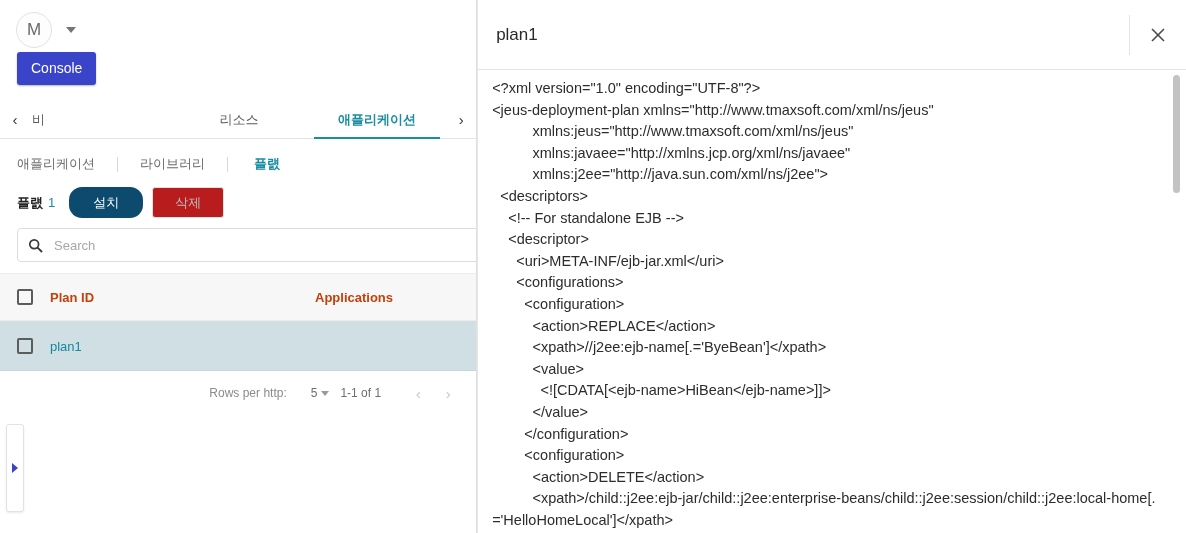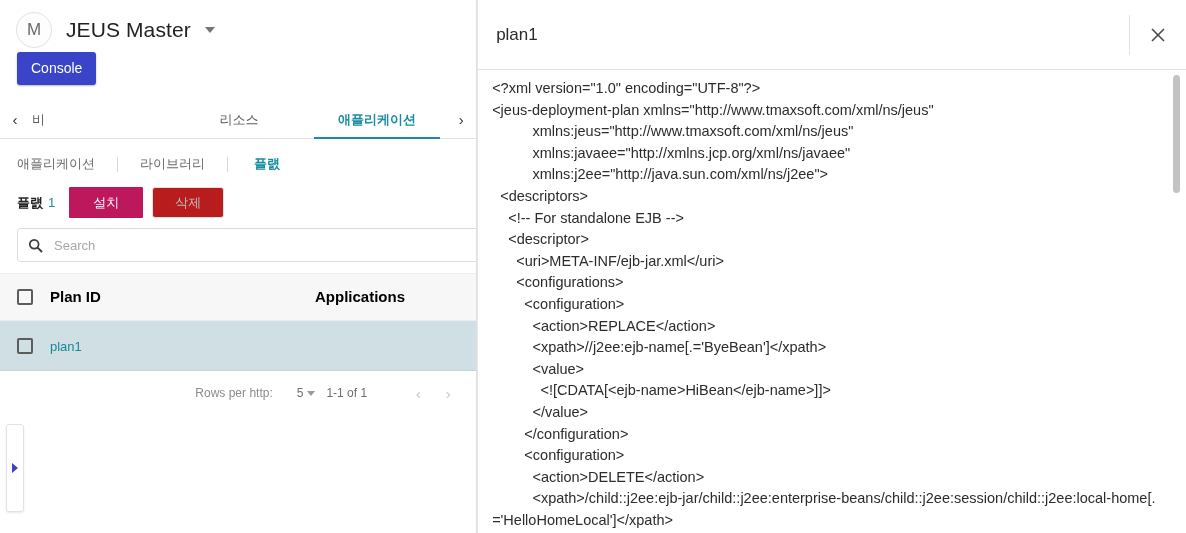--- a/index.html
+++ b/index.html
@@ -147,24 +147,24 @@
     font-weight: bold;
     margin-right: 5px;
     white-space: nowrap;
   }
   .count-num {
     font-size: 13px;
     color: #1a8ca3;
     margin-right: 14px;
   }
   .btn-primary {
-    background: #be185d;
+    background: #0c4a6e;
     color: #ffffff;
     border: none;
-    border-radius: 1px;
+    border-radius: 13px;
     font-size: 13px;
     padding: 9px 24px;
     cursor: pointer;
     font-family: "Liberation Sans", sans-serif;
     line-height: 1;
     margin-right: 9px;
   }
   .btn-disabled {
     background: #b91c1c;
     color: #bdbdbd;
@@ -234,21 +234,21 @@
   }
   .cbox {
     width: 16px; height: 16px;
     border: 2px solid #5c5c5c;
     border-radius: 2px;
     background: transparent;
     cursor: pointer;
   }
   .cell-planid { width: 265px; flex: 0 0 auto; }
   .cell-apps   { flex: 1 1 auto; }
-  .th-text { font-size: 15px; color: #000000; font-weight: bold; }
+  .th-text { font-size: 13px; color: #c2410c; font-weight: bold; }
   .link-cell {
     font-size: 13px;
     color: #17879e;
     cursor: pointer;
   }
 
   
   .pagination {
     display: flex;
     align-items: center;
@@ -261,21 +261,21 @@
   .rpp-label { margin-right: 24px; }
   .rpp-value { color: #6e6e6e; margin-right: 4px; }
   .rpp-caret {
     width: 0; height: 0;
     border-left: 4px solid transparent;
     border-right: 4px solid transparent;
     border-top: 5px solid #9a9a9a;
     margin-right: 11px;
     cursor: pointer;
   }
-  .range { color: #6e6e6e; margin-right: 36px; }
+  .range { color: #6e6e6e; margin-right: 22px; }
   .pg-arrow {
     width: 30px; text-align: center;
     font-size: 15px; color: #c6c6c6;
     cursor: pointer;
   }
 
   
   .drawer-handle {
     position: absolute;
     left: 6px; top: 424px;
@@ -365,21 +365,20 @@
 </style>
 </head>
 <body>
 
 <div id="app">
 
   <div class="left-panel">
 
     <div class="hdr">
       <div class="avatar">M</div>
-      <div class="hdr-title">JEUS Master</div>
       <div class="caret-down"></div>
     </div>
 
     <div class="console-wrap">
       <button class="console-btn">Console</button>
     </div>
 
     <div class="tabs">
       <div class="tab-arrow">‹</div>
       <div class="tab-list">

